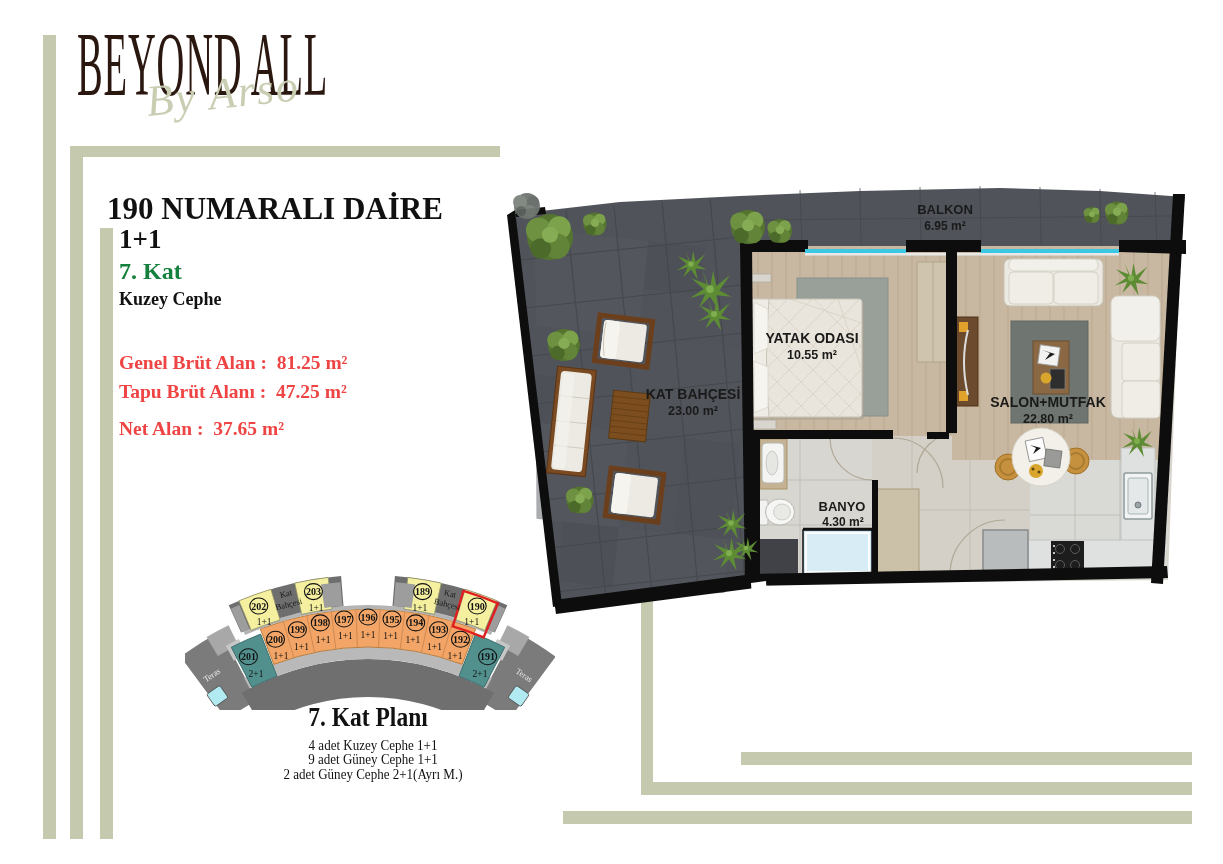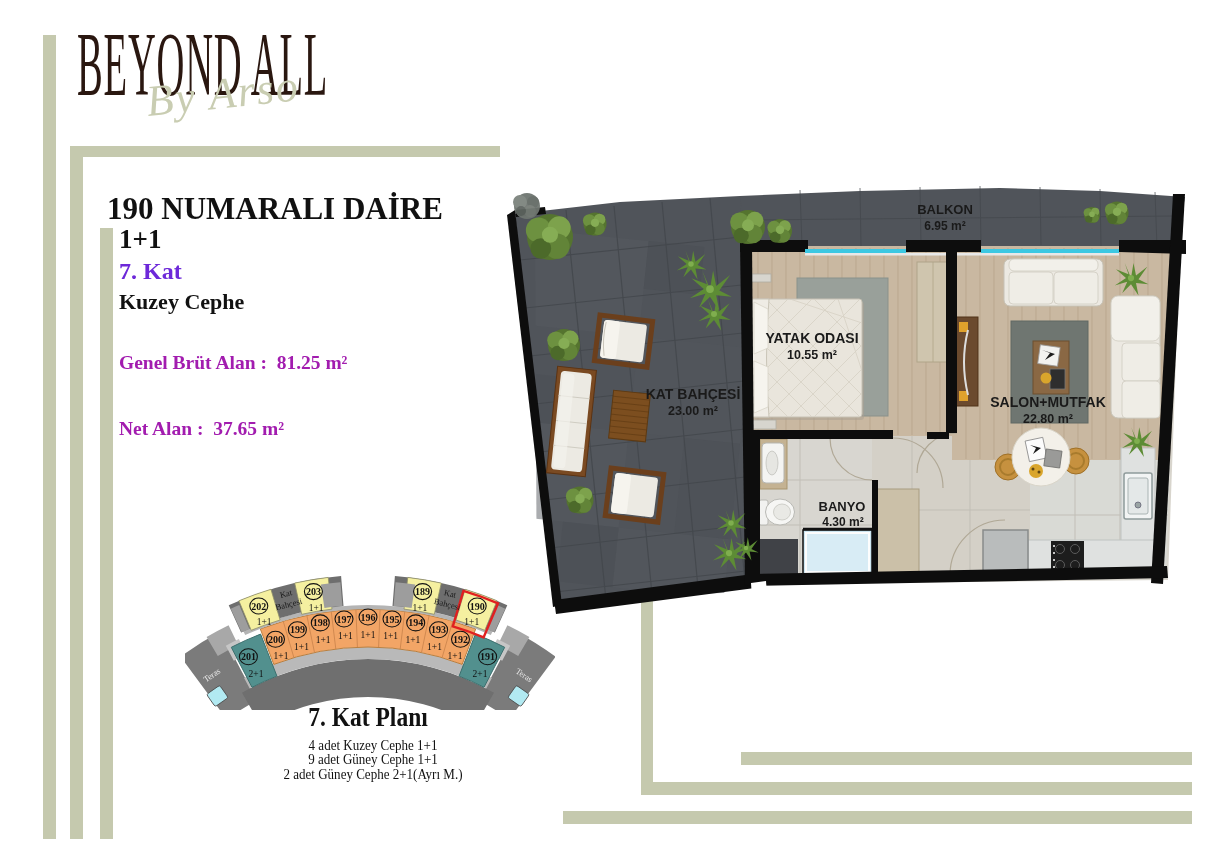--- a/index.html
+++ b/index.html
@@ -8,23 +8,23 @@
 .bar{position:absolute;background:#c5c9ae;}
 .abs{position:absolute;}
 #logo{position:absolute;left:77px;top:12px;color:#2a1710;
   font-family:"Liberation Serif",serif;font-size:47px;font-weight:400;
   transform:scale(0.82,1.94);transform-origin:0 0;white-space:nowrap;letter-spacing:1px;}
 #byarso{position:absolute;left:146px;top:68px;color:#c9cdb2;
   font-family:"Liberation Serif",serif;font-style:italic;font-size:44px;
   transform:rotate(-6deg);letter-spacing:2px;}
 .h1{position:absolute;left:107px;top:170px;font-weight:bold;font-size:31px;color:#111;white-space:nowrap;transform-origin:0 0;margin-top:21px;}
 .t1{position:absolute;left:119px;top:224px;font-weight:bold;font-size:27px;color:#111;}
-.t2{position:absolute;left:119px;top:258px;font-weight:bold;font-size:24px;color:#6d28d9;}
-.t3{position:absolute;left:119px;top:289px;font-weight:bold;font-size:22px;color:#111;}
-.d1{position:absolute;left:119px;font-weight:bold;font-size:19.5px;color:#a21caf;white-space:nowrap;}
+.t2{position:absolute;left:119px;top:258px;font-weight:bold;font-size:24px;color:#15803d;}
+.t3{position:absolute;left:119px;top:289px;font-weight:bold;font-size:18px;color:#111;}
+.d1{position:absolute;left:119px;font-weight:bold;font-size:19.5px;color:#ef4444;white-space:nowrap;}
 .kp1{position:absolute;top:701px;left:0;width:736px;text-align:center;font-weight:bold;font-size:28px;color:#111;transform:scaleX(0.84);}
 .kp2{position:absolute;left:5px;width:736px;text-align:center;font-size:15.5px;color:#111;transform:scaleX(0.84);}
 </style>
 </head>
 <body>
 <div id="page">
 
   <div class="bar" style="left:43px;top:35px;width:13px;height:804px;"></div>
   <div class="bar" style="left:70px;top:146px;width:13px;height:693px;"></div>
   <div class="bar" style="left:70px;top:146px;width:430px;height:11px;"></div>
@@ -35,20 +35,21 @@
   <div class="bar" style="left:563px;top:811px;width:629px;height:13px;"></div>
 
   <div id="logo">BEYOND ALL</div>
   <div id="byarso">By Arso</div>
 
   <div class="h1" id="h1t">190 NUMARALI DAİRE</div>
   <div class="t1">1+1</div>
   <div class="t2">7. Kat</div>
   <div class="t3">Kuzey Cephe</div>
   <div class="d1" style="top:352px;">Genel Brüt Alan :&nbsp; 81.25 m²</div>
+  <div class="d1" style="top:381px;">Tapu Brüt Alanı :&nbsp; 47.25 m²</div>
   <div class="d1" style="top:418px;">Net Alan :&nbsp; 37.65 m²</div>
 
 <svg class="abs" style="left:500px;top:180px;" width="700" height="440" viewBox="0 0 700 440">
 <defs>
 <g id="bush">
           <circle cx="0" cy="0" r="10" fill="#55742f"></circle>
           <circle cx="-5" cy="-3" r="5.5" fill="#6d9140"></circle>
           <circle cx="4" cy="-4" r="5" fill="#7da24c"></circle>
           <circle cx="3" cy="4" r="5.5" fill="#628438"></circle>
           <circle cx="-4" cy="5" r="4.5" fill="#4c6a2a"></circle>

